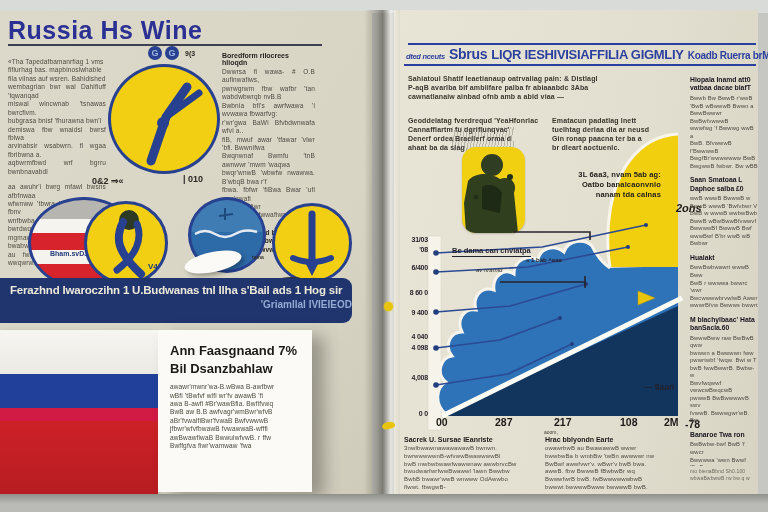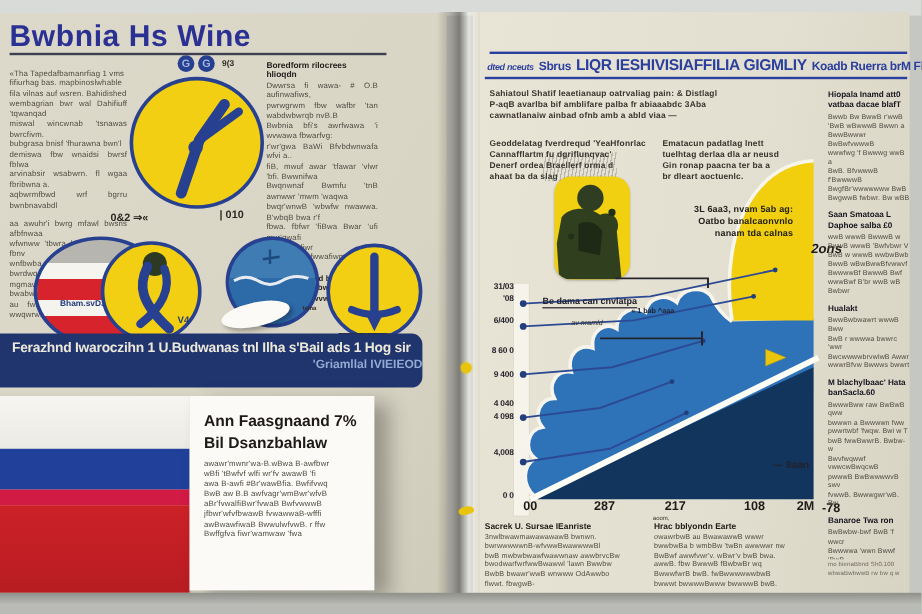--- a/index.html
+++ b/index.html
@@ -53,21 +53,21 @@
   #flag .r{height:73px;background:linear-gradient(#cc2127,#b71d22);}
   #card{left:158px;top:330px;width:154px;height:162px;background:#fbfaf6;box-shadow:12px 6px 16px rgba(0,0,0,.30);padding:12px 10px 0 12px;box-sizing:border-box;}
   #card .h{font-size:13px;font-weight:bold;color:#1d1a17;line-height:1.35;}
   #card .body{margin-top:6px;}
   
   .rule{height:2px;background:#2b3f9e;}
   #rule-top{left:408px;top:43px;width:348px;}
   #rule-bottom{left:404px;top:64px;width:352px;}
   #r-heading{left:406px;top:45px;width:352px;white-space:nowrap;letter-spacing:-.3px;color:#2b3f9e;}
   #r-heading .pre{font-size:7.5px;font-weight:bold;font-style:italic;}
-  #r-heading .mid{font-size:10px;font-weight:bold;}
+  #r-heading .mid{font-size:14px;font-weight:bold;}
   #r-heading .main{font-size:13px;font-weight:bold;}
   #r-heading .post{font-size:10px;font-weight:bold;}
   #lead-para{left:408px;top:74px;width:286px;}
   #lead-para .tl{font-weight:bold;color:#3a362f;font-size:7px;}
   #rcol1{left:408px;top:116px;width:136px;}
   #rcol2{left:552px;top:116px;width:140px;}
   #rcol1 .tl,#rcol2 .tl{font-weight:bold;color:#36332c;font-size:7px;text-align:left;}
   #figure-hatch{left:452px;top:127px;width:62px;height:24px;opacity:.45;
      background:repeating-linear-gradient(100deg,rgba(80,80,78,.7) 0 1px,transparent 1px 3px);}
   #figure-yellow{left:462px;top:147px;width:63px;height:86px;border-radius:14px;background:#f0d011;overflow:hidden;box-shadow:0 1px 2px rgba(0,0,0,.2);}
@@ -101,21 +101,21 @@
 </head>
 <body>
 
 <div id="stage">
 
   <div class="abs" id="surface-top"></div>
   <div class="abs" id="left-page"></div>
   <div class="abs" id="right-page"></div>
   <div class="abs" id="gutter"></div>
 
-  <div class="abs" id="page-title">Bwbnia Hs Wine</div>
+  <div class="abs" id="page-title">Russia Hs Wine</div>
   <div class="abs" id="title-rule"></div>
 
   <div class="abs" id="coins">
     <span class="coin">G</span>
     <span class="coin">G</span>
     <span class="coin-label">9(3</span>
   </div>
 
   <div class="abs" id="intro-col">
     <div>

